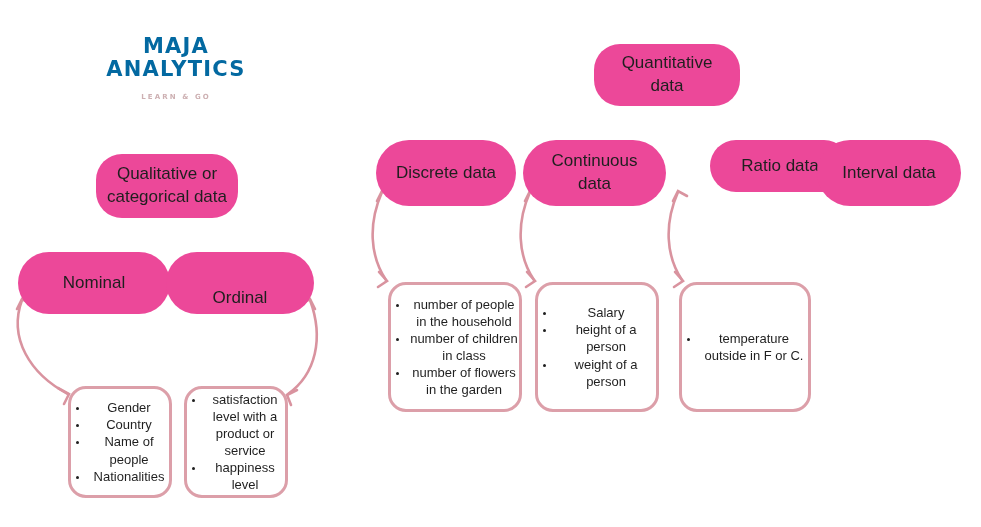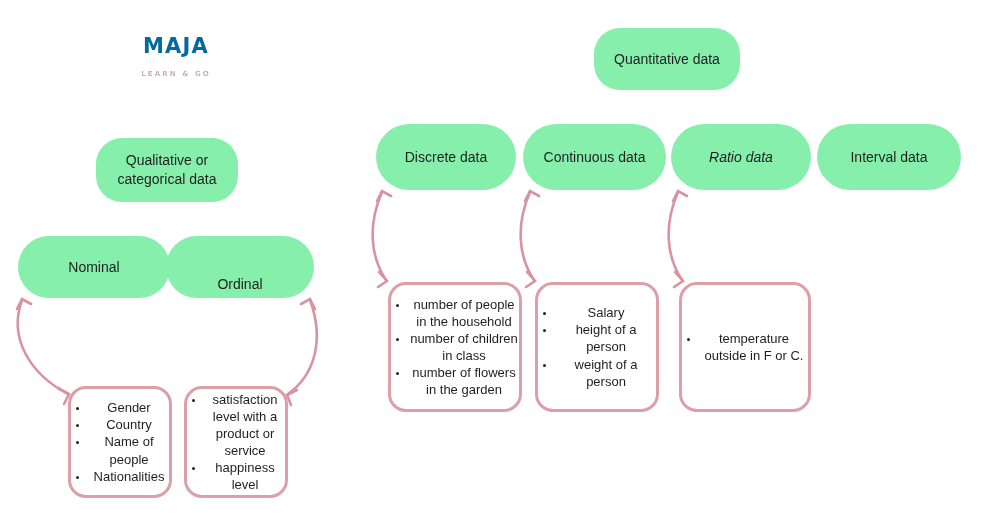--- a/index.html
+++ b/index.html
@@ -43,31 +43,32 @@
     font-family: "DejaVu Sans", sans-serif;
     font-size: 7px;
     letter-spacing: 2.1px;
     color: #cdb0b2;
     font-weight: 700;
   }
 
   
   .node {
     position: absolute;
-    background: #86efac;
+    background: #ec4899;
     border-radius: 26px;
     display: flex;
     align-items: center;
     justify-content: center;
     text-align: center;
-    font-size: 14px;
+    font-size: 17px;
     line-height: 1.35;
     color: #1f1f1f;
     box-sizing: border-box;
     padding: 4px 10px;
+    margin-top: 16px;
   }
   .node.pill { border-radius: 40px; }
 
   
   .examples {
     position: absolute;
     background: #ffffff;
     border: 3px solid #dc9fa9;
     border-radius: 18px;
     box-sizing: border-box;
@@ -103,20 +104,21 @@
     stroke-linecap: round;
   }
 </style>
 </head>
 <body>
 
 <div id="canvas">
 
   <div class="logo">
     <div class="logo-line1">MAJA</div>
+    <div class="logo-line2">ANALYTICS</div>
     <div class="logo-tag">LEARN &amp; GO</div>
   </div>
 
   <svg class="arrows" viewBox="0 0 981 527">
 
     <g>
       <path class="arrowpath" d="M 22 300 C 8 338, 30 374, 68 394"></path>
       <path class="arrowpath" d="M 17 309 L 22 299 L 31 304"></path>
       <path class="arrowpath" d="M 58 388 L 69 394 L 64 404"></path>
     </g>
@@ -179,21 +181,21 @@
   </div>
 
   <div class="node pill" style="left:376px; top:124px; width:140px; height:66px;">
     <span>Discrete data</span>
   </div>
 
   <div class="node pill" style="left:523px; top:124px; width:143px; height:66px;">
     <span>Continuous data</span>
   </div>
 
-  <div class="node pill" style="left:671px; top:124px; width:140px; height:66px;font-style:italic;">
+  <div class="node pill" style="left:710px; top:124px; width:140px; height:52px;">
     <span>Ratio data</span>
   </div>
 
   <div class="node pill" style="left:817px; top:124px; width:144px; height:66px;">
     <span>Interval data</span>
   </div>
 
   <div class="examples" style="left:388px; top:282px; width:134px; height:130px;">
     <ul>
         <li>number of people in the household</li>

